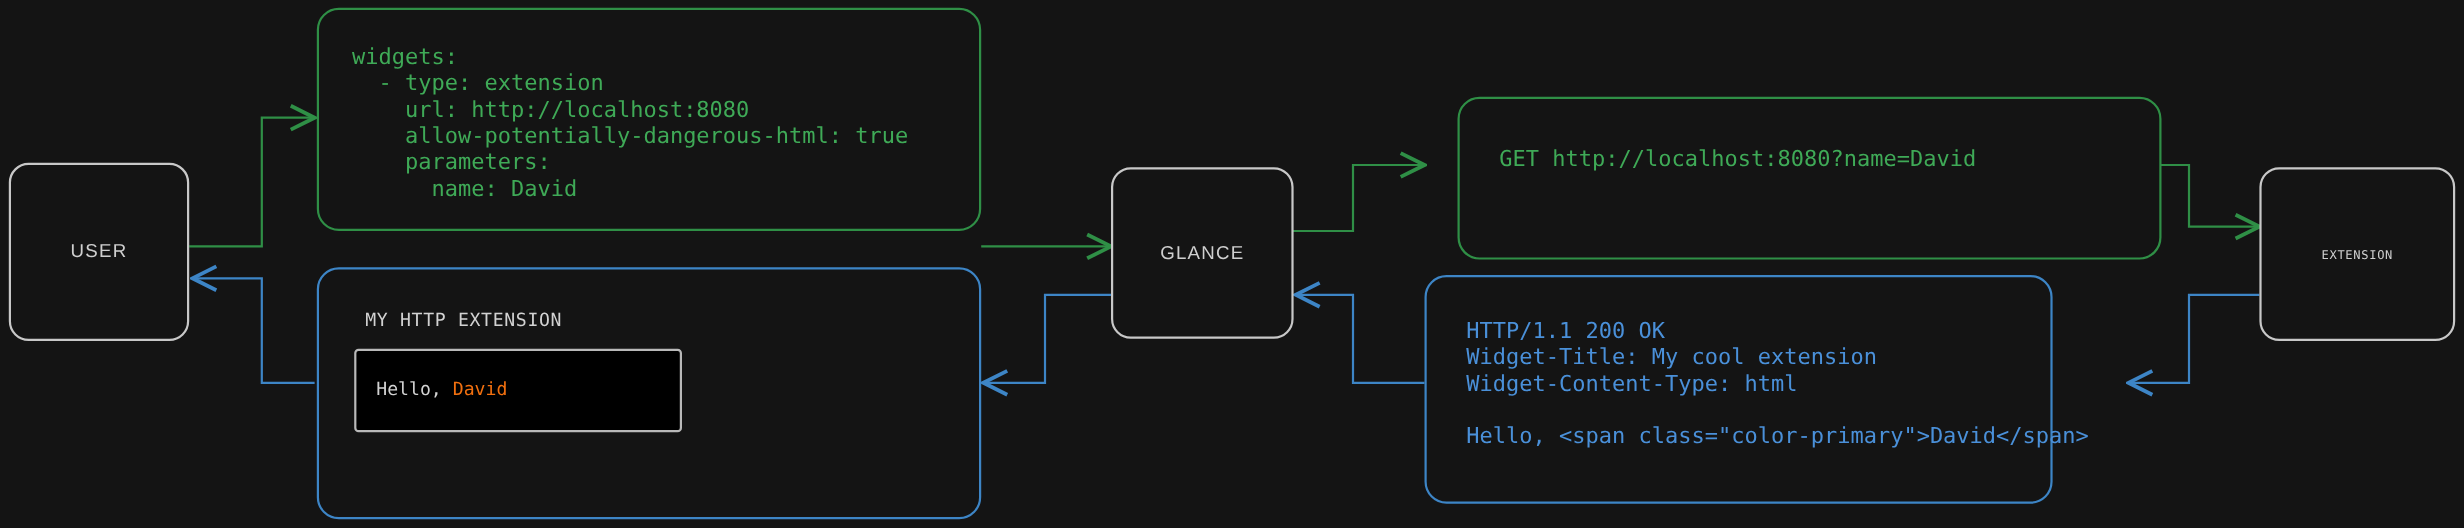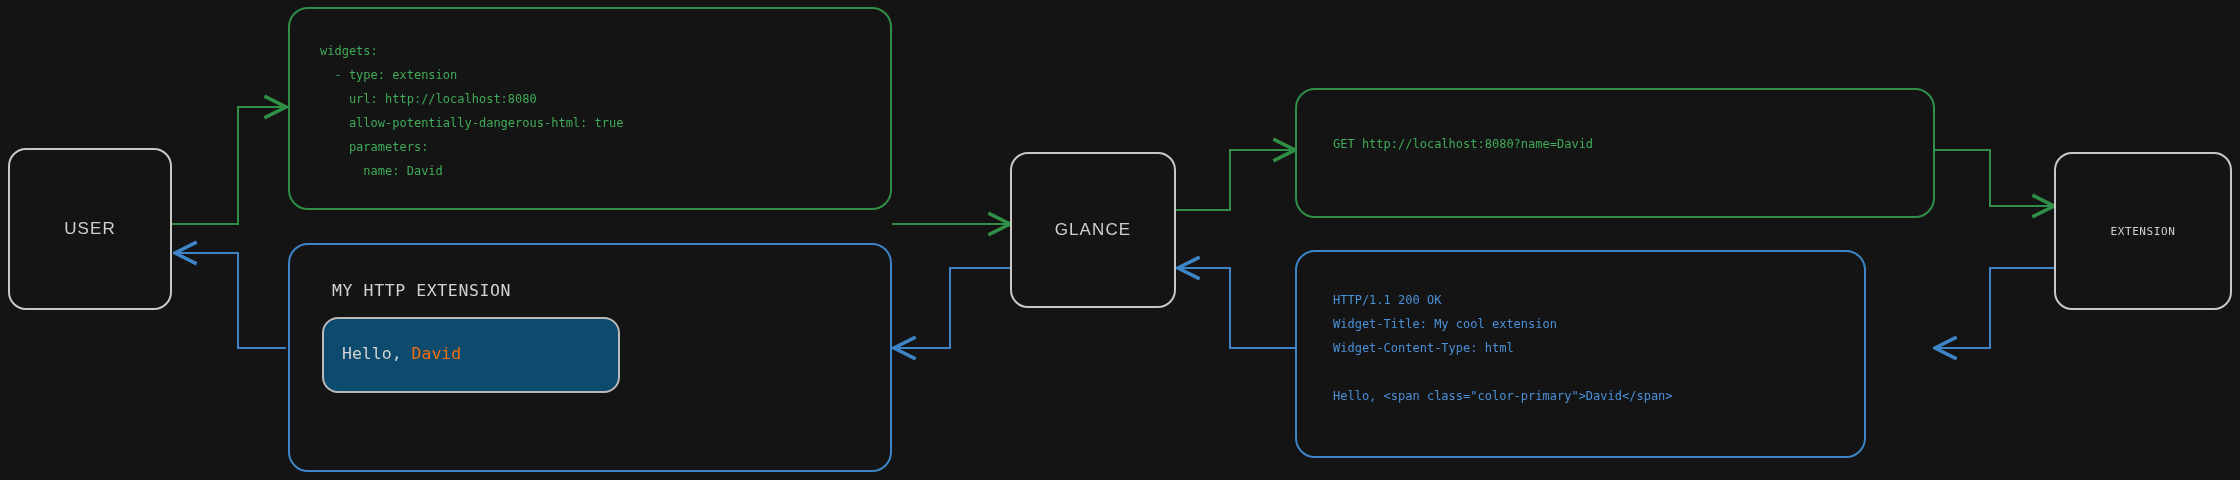--- a/index.html
+++ b/index.html
@@ -54,21 +54,21 @@
     position: absolute;
     box-sizing: border-box;
     border-radius: 20px;
     background: #141414;
   }
   .panel.green { border: 2px solid #2f8f46; }
   .panel.blue  { border: 2px solid #3d85c6; }
 
   .code {
     font-family: "DejaVu Sans Mono", monospace;
-    font-size: 12px;
+    font-size: 20px;
     line-height: 24px;
     white-space: pre;
   }
   .code.green { color: #3faa57; }
   .code.blue  { color: #4a90d9; }
 
   #yaml-code   { position: absolute; left: 30px; top: 30px; }
   #get-code    { position: absolute; left: 36px; top: 42px; }
   #http-code   { position: absolute; left: 36px; top: 36px; }
 
@@ -83,22 +83,22 @@
     white-space: pre;
   }
   #ext-inner {
     position: absolute;
     left: 32px;
     top: 72px;
     width: 298px;
     height: 76px;
     box-sizing: border-box;
     border: 2px solid #b9b9b9;
-    border-radius: 16px;
-    background: #0c4a6e;
+    border-radius: 4px;
+    background: #000000;
   }
   #ext-inner-text {
     position: absolute;
     left: 18px;
     top: 25px;
     font-family: "DejaVu Sans Mono", monospace;
     font-size: 16.5px;
     white-space: pre;
     color: #d2d2d2;
   }
@@ -157,21 +157,21 @@
       name: David</div>
   </div>
 
   <div class="panel blue" id="panel-widget" style="left:288px; top:243px; width:604px; height:229px;">
     <div id="ext-title">MY HTTP EXTENSION</div>
     <div id="ext-inner">
       <div id="ext-inner-text"><span>Hello, </span><span class="accent">David</span></div>
     </div>
   </div>
 
-  <div class="panel green" id="panel-request" style="left:1295px; top:88px; width:640px; height:130px;">
+  <div class="panel green" id="panel-request" style="left:1325px; top:88px; width:640px; height:148px;">
     <div class="code green" id="get-code">GET http://localhost:8080?name=David</div>
   </div>
 
   <div class="panel blue" id="panel-response" style="left:1295px; top:250px; width:571px; height:208px;">
     <div class="code blue" id="http-code">HTTP/1.1 200 OK
 Widget-Title: My cool extension
 Widget-Content-Type: html
 
 Hello, &lt;span class="color-primary"&gt;David&lt;/span&gt;</div>
   </div>

